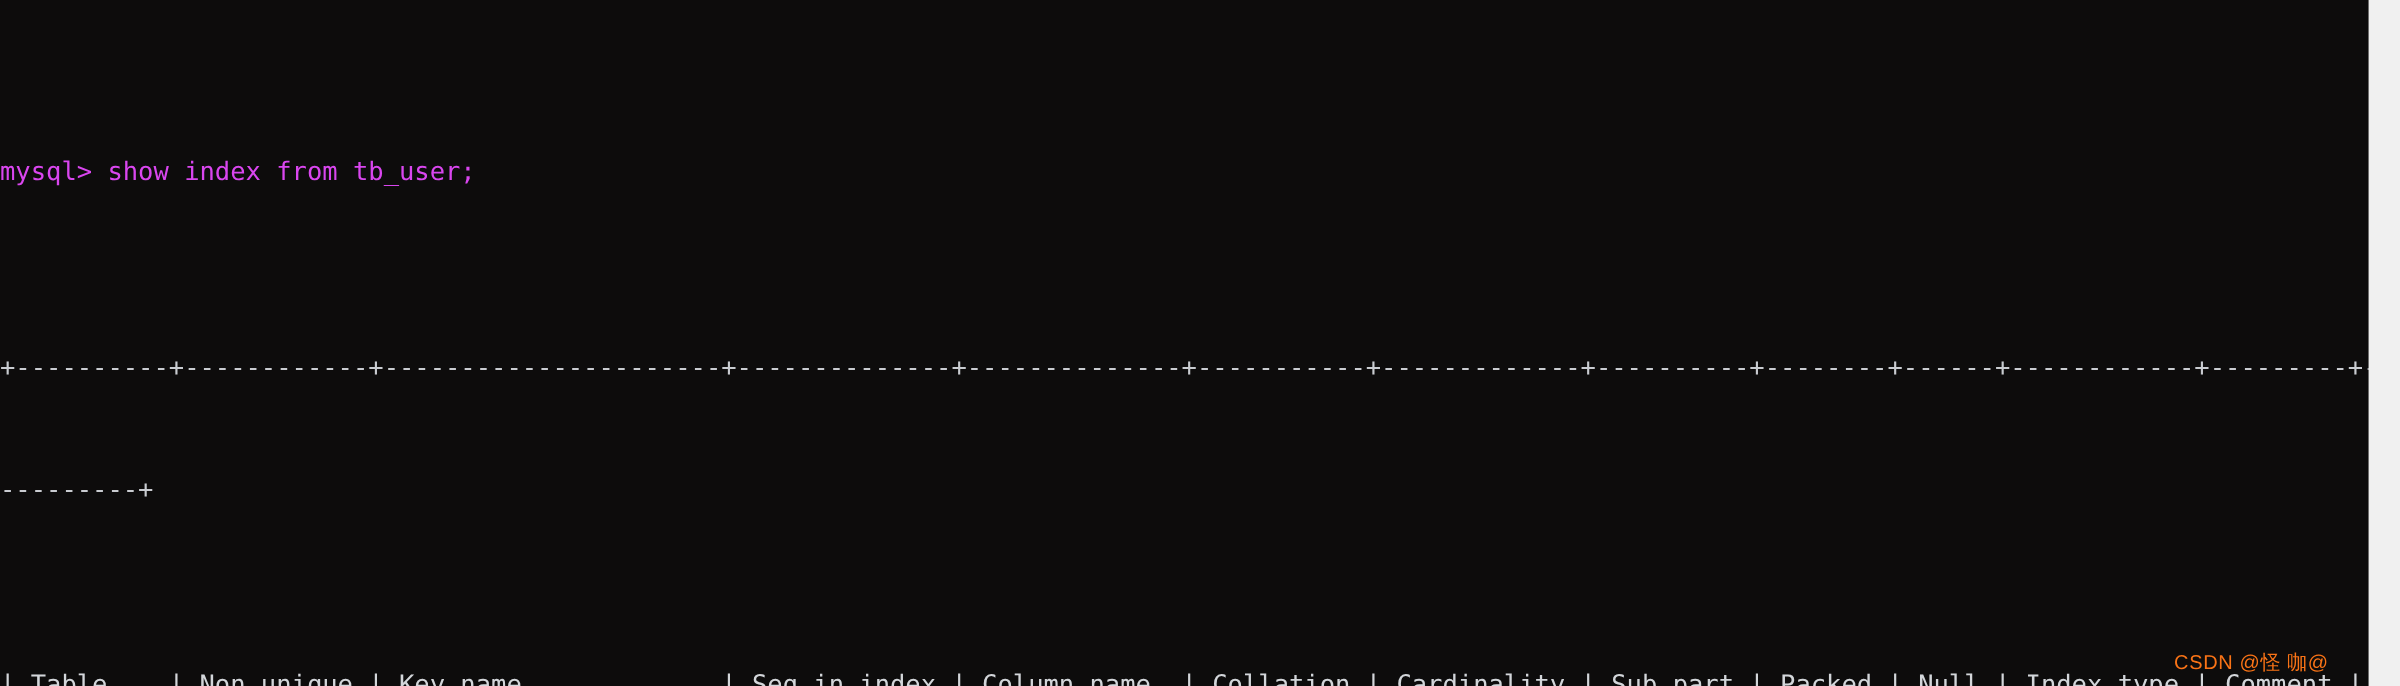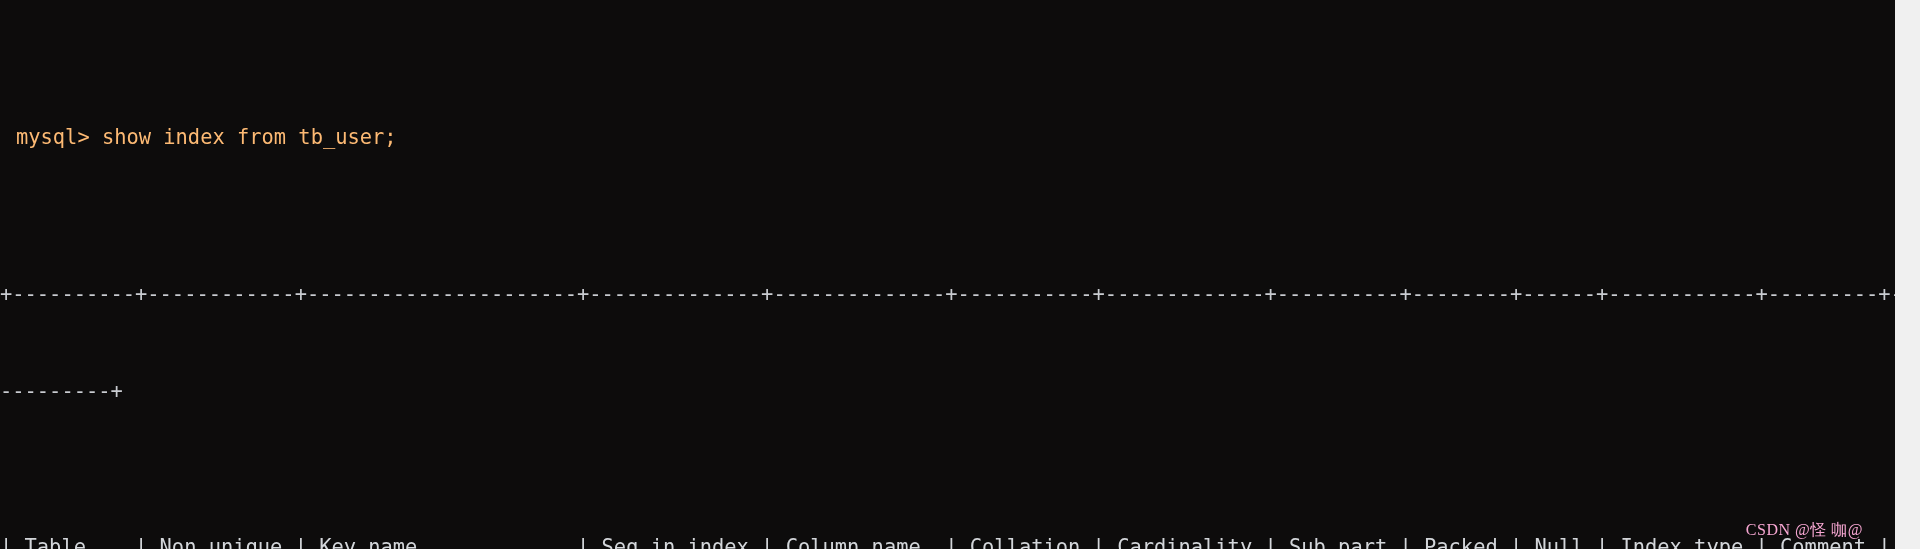--- a/index.html
+++ b/index.html
@@ -55,30 +55,30 @@
   
   #term-text .wrap {
     display: block;
     height: 39.1px;
     white-space: pre;
     margin-top: -20px;
   }
 
   .rule  { color: #c9ccd1; }
   .cell  { color: #d3d6da; }
-  .prompt{ color: #fdba74; padding-left: 16px; }
+  .prompt{ color: #d946ef; }
 
   
   #watermark {
     position: absolute;
     right: 32px;
     bottom: 8px;
-    font-family: Liberation Serif, serif;
+    font-family: Liberation Sans, sans-serif;
     font-size: 16px;
-    color: #f9a8d4;
+    color: #f97316;
     letter-spacing: 0.5px;
     white-space: nowrap;
     pointer-events: none;
   }
 
   
   #gutter {
     position: absolute;
     left: 1895px;
     top: 0;

